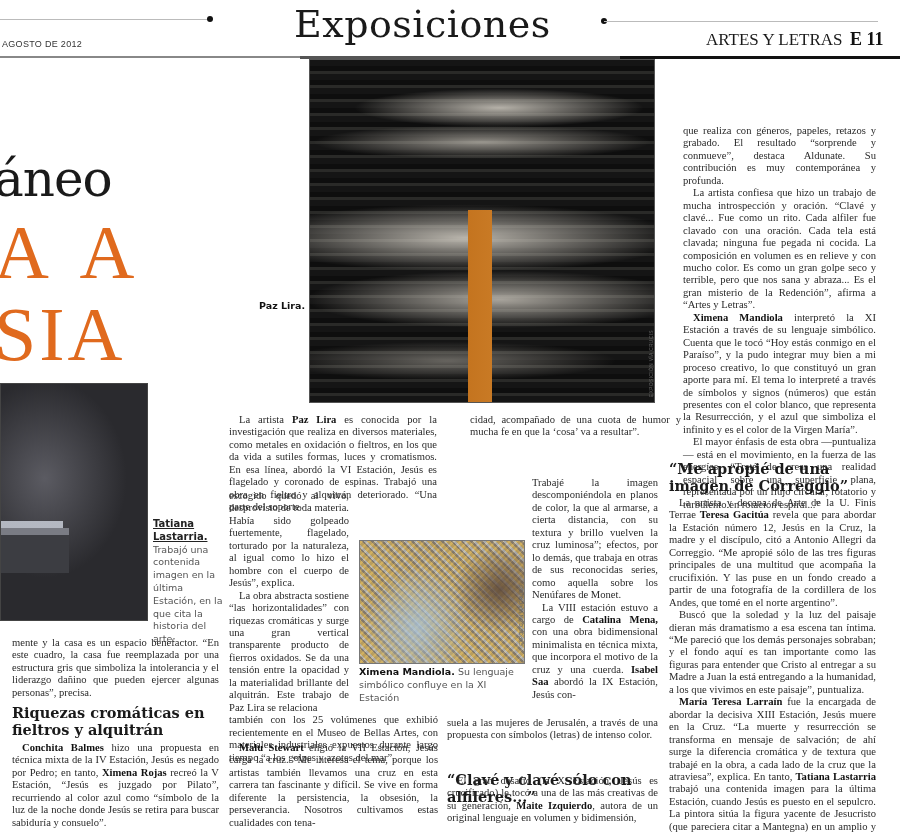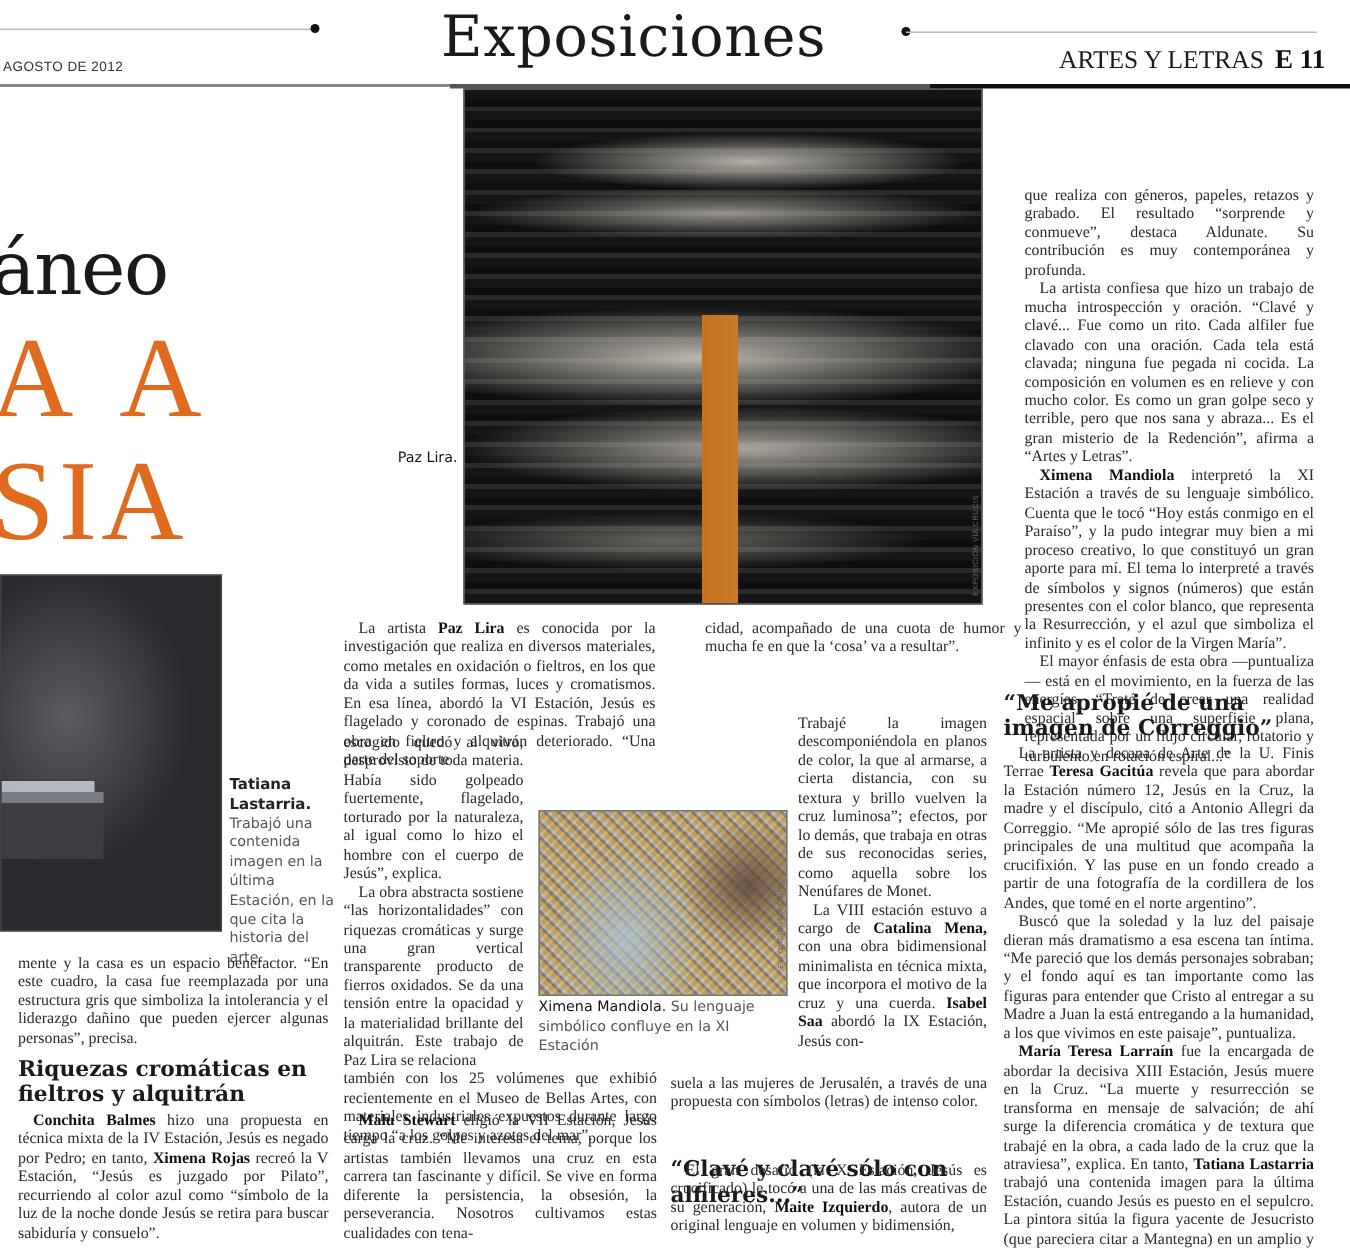--- a/index.html
+++ b/index.html
@@ -55,24 +55,24 @@
       radial-gradient(ellipse 45% 70% at 35% 70%, rgba(170,195,215,.8), transparent 70%),
       radial-gradient(ellipse 40% 50% at 85% 40%, rgba(95,75,60,.9), transparent 70%),
       repeating-linear-gradient(45deg, rgba(220,180,80,.55) 0 3px, rgba(120,110,100,.5) 3px 5px, rgba(200,210,225,.5) 5px 7px),
       repeating-linear-gradient(-45deg, rgba(210,175,90,.4) 0 2px, rgba(90,85,80,.45) 2px 5px),
       #b9a888;
   }
   .photo-credit-small { left: 518px; top: 585px; width: 10px; font-family: "Liberation Sans", sans-serif; font-size: 5px; color: #666; writing-mode: vertical-rl; transform: rotate(180deg); }
 
   
   .cap { font-family: "DejaVu Sans", sans-serif; font-size: 9.5px; line-height: 12.8px; color: #555; }
-  .cap b { color: #111; font-weight: normal; }
+  .cap b { color: #111; font-weight: bold; }
   .cap-pazlira { left: 230px; top: 300px; width: 75px; text-align: right; }
   .cap-tatiana { left: 153px; top: 518px; width: 76px; text-align: left; }
-  .cap-tatiana .nm { color: #222; font-weight: bold; display: block; font-size: 10px; }
+  .cap-tatiana .nm { color: #222; font-weight: bold; display: block; font-size: 10px; text-decoration: underline; }
   .cap-mandiola { left: 359px; top: 666px; width: 170px; }
 
   
   .col { font-family: "Liberation Serif", serif; font-size: 10.6px; line-height: 12.45px; color: #2a2a2a; text-align: justify; hyphens: auto; }
   .col p { text-indent: 10px; }
   .col p.noind { text-indent: 0; }
   .col b { color: #111; }
   .sub { font-family: "DejaVu Serif", serif; font-weight: bold; color: #1a1a1a; }
 
   .c1-top { left: 12px; top: 637px; width: 207px; }

